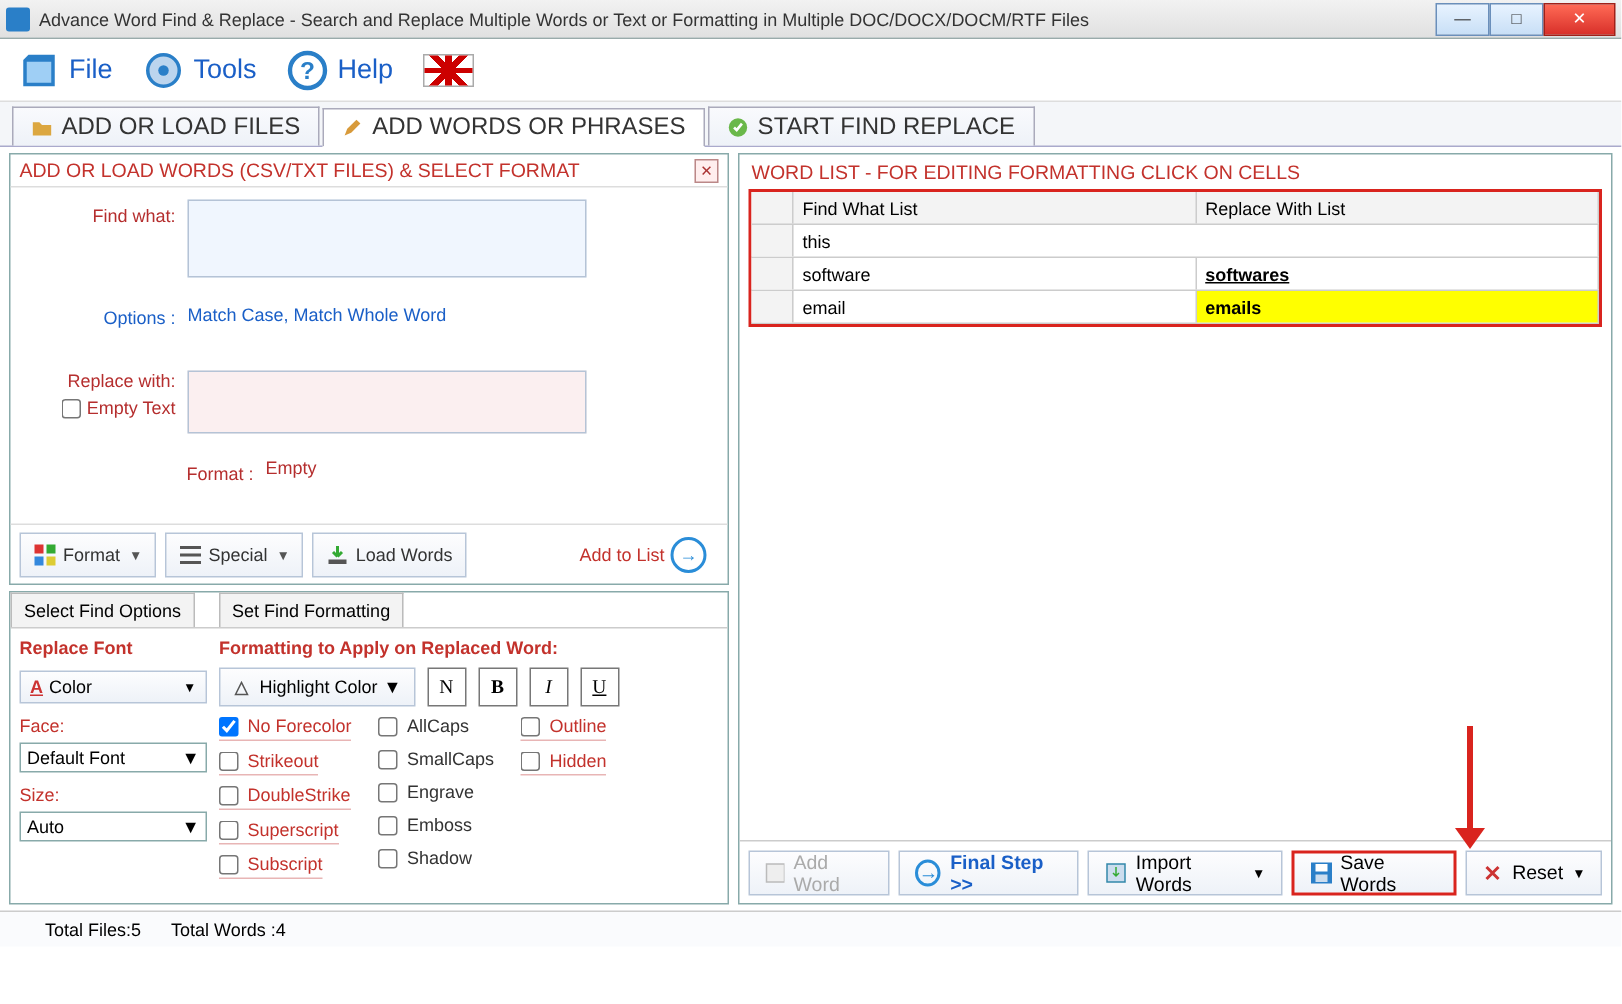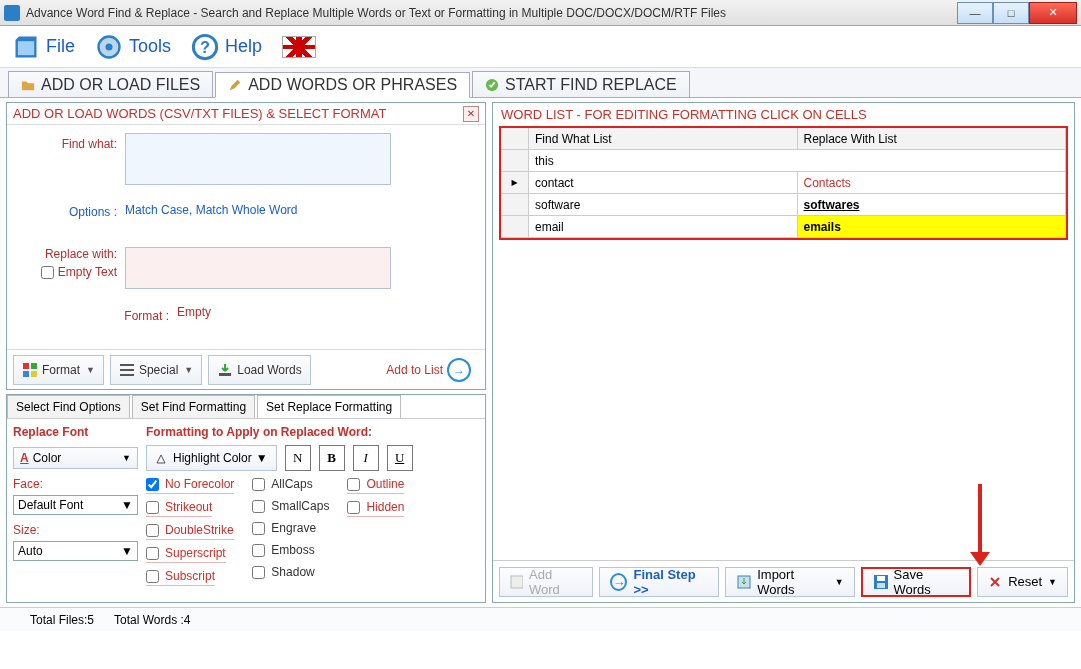--- a/index.html
+++ b/index.html
@@ -53,21 +53,21 @@
 
 .toolbar { height: 40px; border-top: 1px solid #ddd; display: flex; align-items: center; gap: 6px; padding: 0 6px; margin-top: 6px; }
 .tbtn { height: 30px; padding: 0 8px; border: 1px solid #b7c5d8; background: linear-gradient(#fdfdfe,#eef2f8); display: flex; align-items: center; gap: 4px; font-size: 12px; color: #333; cursor: pointer; }
 .tbtn .caret { font-size: 9px; color: #555; margin-left: 2px; }
 .addbtn { color: #c3322c; }
 .roundarrow { width: 24px; height: 24px; border-radius: 50%; border: 2px solid #2a8dd8; display: flex; align-items: center; justify-content: center; color: #2a8dd8; font-weight: bold; }
 
 
 .subtabwrap { border: 1px solid #8aa; flex: 1; display: flex; flex-direction: column; }
 .subtabs { height: 24px; display: flex; border-bottom: 1px solid #ccc; }
-.subtab { padding: 0 8px; border: 1px solid #bbb; border-bottom: none; background: #f3f3f3; display: flex; align-items: center; font-size: 12px; cursor: pointer; margin-right: 2px; }
+.subtab { padding: 0 8px; border: 1px solid #bbb; border-bottom: none; background: #f3f3f3; display: flex; align-items: center; font-size: 12px; cursor: pointer; margin-right: 16px; }
 .subtab.active { background: #fff; }
 .subbody { display: flex; padding: 6px; gap: 8px; flex: 1; }
 .leftsub { width: 125px; display: flex; flex-direction: column; gap: 4px; }
 .sectitle { color: #c3322c; font-weight: bold; margin-bottom: 4px; font-size: 12px; }
 .drop { height: 22px; border: 1px solid #b7c5d8; background: linear-gradient(#fdfdfe,#eef2f8); display: flex; align-items: center; padding: 0 6px; gap: 4px; font-size: 12px; cursor: pointer; justify-content: space-between; }
 .drop .caret { font-size: 9px; }
 .fldlbl { color: #c3322c; font-size: 12px; margin-top: 4px; }
 .combo { height: 20px; border: 1px solid #8aa; display: flex; align-items: center; padding: 0 4px; justify-content: space-between; font-size: 12px; }
 
 .rightsub { flex: 1; }
@@ -240,21 +240,20 @@
           <span>Add to List</span>
           <div class="roundarrow">→</div>
         </div>
       </div>
     </div>
 
     <div class="subtabwrap">
       <div class="subtabs">
         <div class="subtab">Select Find Options</div>
         <div class="subtab">Set Find Formatting</div>
-        <div class="subtab active">Set Replace Formatting</div>
       </div>
       <div class="subbody">
         <div class="leftsub">
           <div class="sectitle">Replace Font</div>
           <div class="drop">
             <span style="display:flex;align-items:center;gap:4px;">
                 <span style="color:#c33;font-weight:bold;text-decoration:underline;">A</span>
                 <span>Color</span>
               </span>
             <span class="caret">▼</span>
@@ -351,25 +350,20 @@
     <div class="gridwrap">
       <div class="gridhead">
         <div class="rowhdr"></div>
         <div class="colh">Find What List</div>
         <div class="colh">Replace With List</div>
       </div>
       <div class="grow">
         <div class="rowhdr"></div>
         <div class="gcell">this</div>
       </div>
-      <div class="grow sel">
-        <div class="rowhdr"></div>
-        <div class="gcell">contact</div>
-        <div class="gcell red">Contacts</div>
-      </div>
       <div class="grow">
         <div class="rowhdr"></div>
         <div class="gcell">software</div>
         <div class="gcell underline">softwares</div>
       </div>
       <div class="grow">
         <div class="rowhdr"></div>
         <div class="gcell">email</div>
         <div class="gcell hlyellow">emails</div>
       </div>

